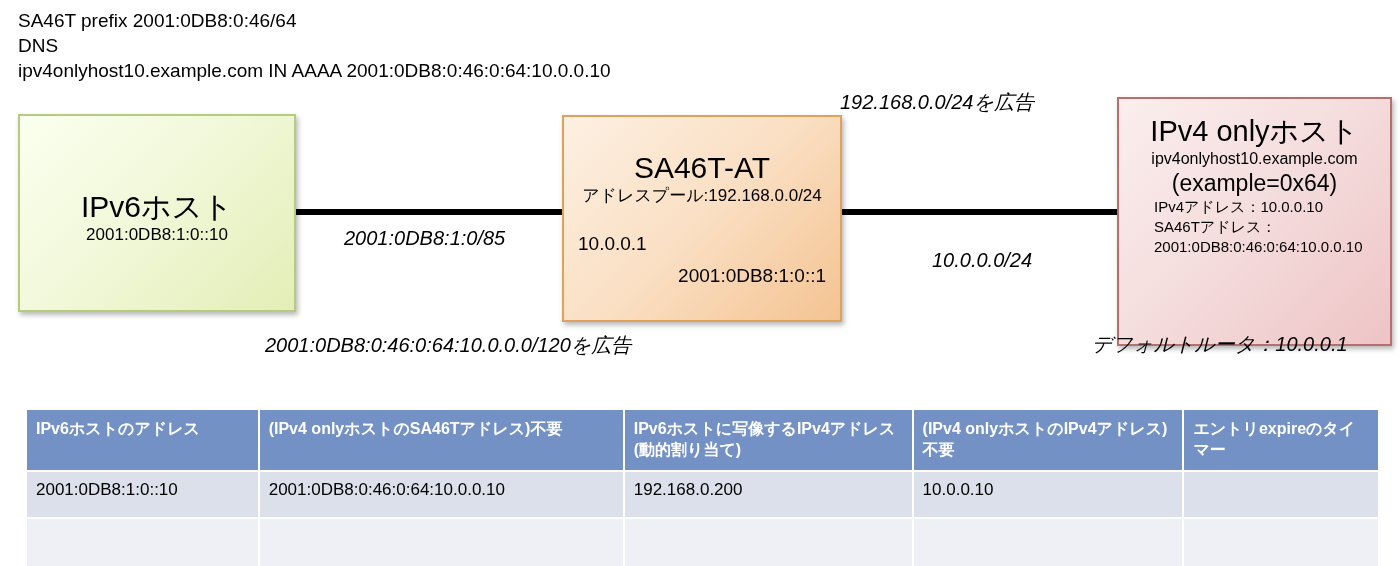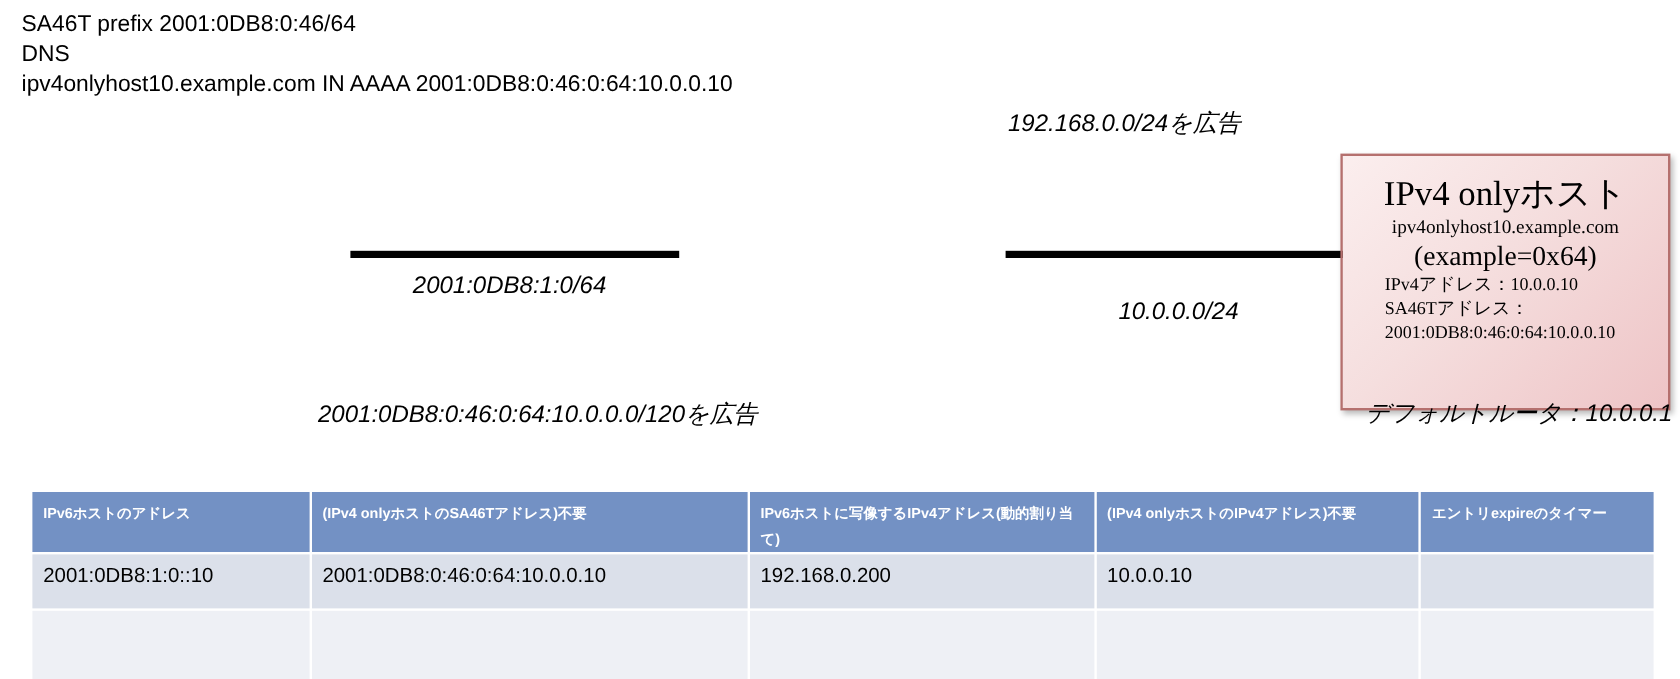--- a/index.html
+++ b/index.html
@@ -28,25 +28,24 @@
     background:linear-gradient(135deg,#fbffef 0%,#f2f8da 45%,#e3eeb6 100%);
     box-shadow:2px 3px 5px rgba(0,0,0,.28);
   }
   .node-orange{
     left:562px;top:115px;width:280px;height:207px;
     border:2px solid #dda25c;
     background:linear-gradient(135deg,#fdf0e2 0%,#fadfc3 50%,#f4c392 100%);
     box-shadow:2px 3px 5px rgba(0,0,0,.28);
   }
   .node-pink{
-    left:1117px;top:128px;width:275px;height:214px;
+    left:1117px;top:97px;width:275px;height:249px;
     border:2px solid #b5706e;
     background:linear-gradient(135deg,#fbeeee 0%,#f5dede 45%,#eec4c6 100%);
     box-shadow:2px 3px 5px rgba(0,0,0,.28);
-    font-family:Liberation Serif, serif;
   }
 
   .title-big{font-size:30px;line-height:34px;}
   .title-sub{font-size:17px;line-height:22px;}
 
   .green-stack{position:absolute;left:0;right:0;top:74px;}
   .orange-stack{position:absolute;left:0;right:0;top:34px;}
   .orange-line1{position:absolute;left:14px;top:116px;font-size:19px;}
   .orange-line2{position:absolute;right:14px;top:148px;font-size:19px;}
 
@@ -55,22 +54,22 @@
   .pink-fqdn{font-size:16px;line-height:21px;}
   .pink-plane{font-size:23px;line-height:28px;}
   .pink-detail{font-size:15px;line-height:20px;text-align:left;padding-left:14px;margin-left:21px;}
 
   
   .lbl{position:absolute;font-size:20px;white-space:nowrap;font-style:italic;}
 
   
   #grid{position:absolute;left:25px;top:408px;width:1355px;border-collapse:separate;border-spacing:2px;table-layout:fixed;}
   #grid th{
-    background:#7391c4;color:#ffffff;font-weight:bold;font-size:12px;
-    text-align:left;vertical-align:top;padding:8px 9px 0 9px;line-height:21px;
+    background:#7391c4;color:#ffffff;font-weight:bold;font-size:16px;
+    text-align:left;vertical-align:top;padding:8px 9px 10px 9px;line-height:21px;
   }
   #grid td{
     background:#dbe0ea;font-size:17px;color:#000;text-align:left;vertical-align:top;
     padding:7px 9px;height:31px;line-height:22px;font-weight:normal;
   }
   #grid tr.blank td{background:#eef0f5;height:44px;}
   .c1{width:230px}.c2{width:362px}.c3{width:286px}.c4{width:268px}.c5{width:193px}
 </style>
 </head>
 <body>
@@ -79,38 +78,52 @@
 
   <div class="notes">
     <div>SA46T prefix 2001:0DB8:0:46/64</div>
     <div>DNS</div>
     <div>ipv4onlyhost10.example.com IN AAAA 2001:0DB8:0:46:0:64:10.0.0.10</div>
   </div>
 
   <div class="link" style="left:292px;top:209px;width:274px;"></div>
   <div class="link" style="left:838px;top:209px;width:283px;"></div>
 
+  <div class="node node-green">
+    <div class="green-stack">
+      <div class="title-big">IPv6ホスト</div>
+      <div class="title-sub">2001:0DB8:1:0::10</div>
+    </div>
+  </div>
 
+  <div class="node node-orange">
+    <div class="orange-stack">
+      <div class="title-big">SA46T-AT</div>
+      <div class="title-sub">アドレスプール:192.168.0.0/24</div>
+    </div>
+    <div class="orange-line1">10.0.0.1</div>
+    <div class="orange-line2">2001:0DB8:1:0::1</div>
+  </div>
 
   <div class="node node-pink">
     <div class="pink-stack">
       <div class="pink-title">IPv4 onlyホスト</div>
       <div class="pink-fqdn">ipv4onlyhost10.example.com</div>
       <div class="pink-plane">(example=0x64)</div>
       <div class="pink-detail">IPv4アドレス：10.0.0.10</div>
       <div class="pink-detail">SA46Tアドレス：</div>
       <div class="pink-detail">2001:0DB8:0:46:0:64:10.0.0.10</div>
     </div>
   </div>
 
   <div class="lbl" style="left:840px;top:89px;">192.168.0.0/24を広告</div>
-  <div class="lbl" style="left:344px;top:227px;">2001:0DB8:1:0/64</div>
+  <div class="lbl" style="left:344px;top:227px;">2001:0DB8:1:0/85</div>
   <div class="lbl" style="left:932px;top:227px;margin-top:22px;">10.0.0.0/24</div>
   <div class="lbl" style="left:265px;top:332px;">2001:0DB8:0:46:0:64:10.0.0.0/120を広告</div>
-  <div class="lbl" style="left:1138px;top:331px;">デフォルトルータ：10.0.0.1</div>
+  <div class="lbl" style="left:1092px;top:331px;">デフォルトルータ：10.0.0.1</div>
 
   <table id="grid">
     <colgroup>
       <col class="c1">
         <col class="c2">
         <col class="c3">
         <col class="c4">
         <col class="c5">
     </colgroup>
     <thead>

